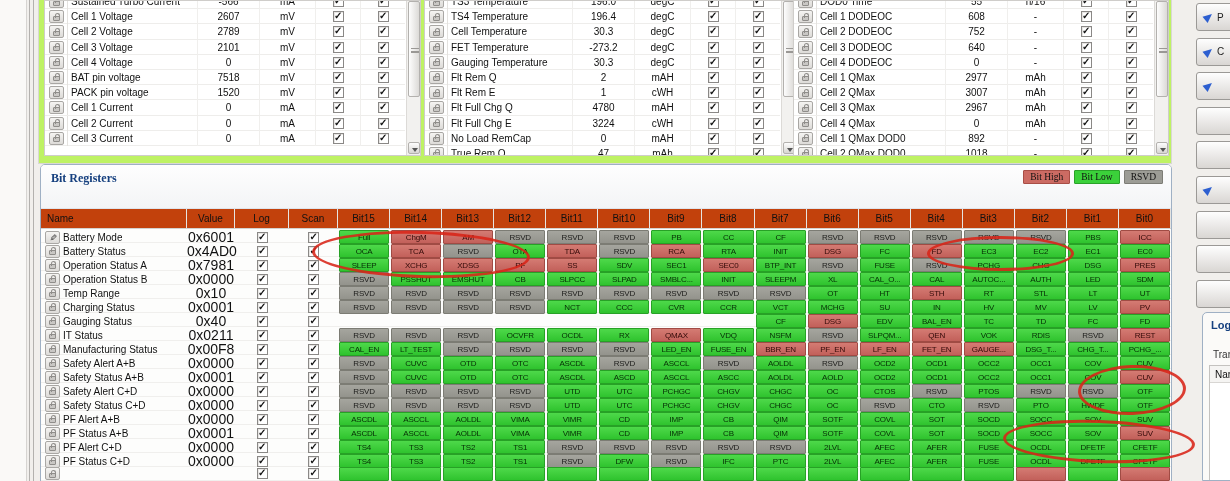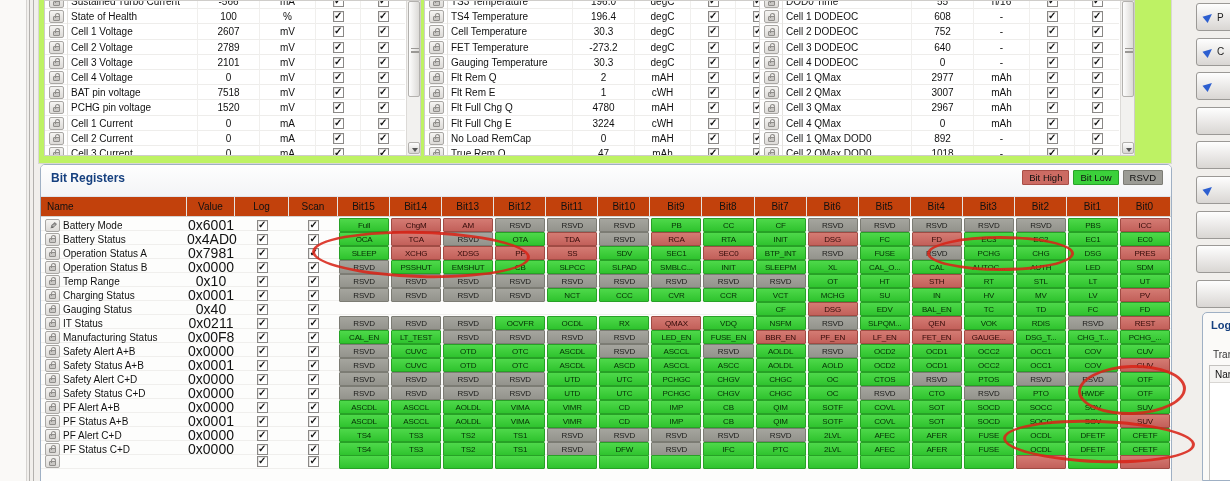--- a/index.html
+++ b/index.html
@@ -48,22 +48,22 @@
     border-top:1px solid #9a9895; border-bottom:1px solid #9a9895; }
   .vsb .grip:after { content:""; position:absolute; left:0; top:2px; width:8px; height:1px; background:#9a9895; }
   .vsb .down { position:absolute; left:1px; bottom:1px; width:12px; height:12px;
     background:linear-gradient(#fdfdfd,#d8d6d3); border:1px solid #b3b1ae; border-radius:2px; }
   .vsb .down:after { content:""; position:absolute; left:3px; top:5px;
     border-left:3px solid transparent; border-right:3px solid transparent; border-top:4px solid #555; }
 
   
   .bit-panel { position:absolute; left:40px; top:164px; width:1132px; height:320px;
     background:#fdfdfc; border:1px solid #9fb0c4; border-radius:5px 5px 0 0; overflow:hidden; }
-  .bit-title-bar { position:relative; height:32px; border-bottom:1px solid #dfe4ec;
-    background:linear-gradient(#fefefe,#f3f4f6); }
+  .bit-title-bar { position:relative; height:44px; border-bottom:1px solid #dfe4ec;
+    background:linear-gradient(#fefefe,#f3f4f6);font-family:Liberation Serif, serif; }
   .bit-title { position:absolute; left:10px; top:6px; font-size:12px; font-weight:bold; color:#16407f; }
   .legend { position:absolute; right:8px; top:5px; display:flex; gap:4px;padding-left:46px; }
   .lg { font-size:9.5px; padding:1px 6px; border-radius:1px; color:#101010; }
   .lg.high { background:#cc6b63; border:1px solid #a84e46; }
   .lg.low  { background:#3bd13a; border:1px solid #2aa229; }
   .lg.rsvd { background:#9c9c95; border:1px solid #7d7d76; }
 
   .bit-grid { display:grid; grid-template-columns:146px 48px 54px 49px repeat(16, 1fr); }
   .bit-head { height:20px; border-bottom:1px solid #d3d1ce; background:#c2410c; }
   .bh { font-size:10px; line-height:20px; text-align:center; border-right:1px solid #e6e4e1;
@@ -132,36 +132,20 @@
           <div class="ccell">
             <div class="cb"></div>
           </div>
         </div>
         <div class="trow">
           <div class="icon-cell">
             <div class="mini-btn">
               <div class="lock"></div>
             </div>
           </div>
-          <div class="tname">State of Health</div>
-          <div class="tval">100</div>
-          <div class="tunit">%</div>
-          <div class="ccell">
-            <div class="cb"></div>
-          </div>
-          <div class="ccell">
-            <div class="cb"></div>
-          </div>
-        </div>
-        <div class="trow">
-          <div class="icon-cell">
-            <div class="mini-btn">
-              <div class="lock"></div>
-            </div>
-          </div>
           <div class="tname">Cell 1 Voltage</div>
           <div class="tval">2607</div>
           <div class="tunit">mV</div>
           <div class="ccell">
             <div class="cb"></div>
           </div>
           <div class="ccell">
             <div class="cb"></div>
           </div>
         </div>
@@ -228,21 +212,21 @@
           <div class="ccell">
             <div class="cb"></div>
           </div>
         </div>
         <div class="trow">
           <div class="icon-cell">
             <div class="mini-btn">
               <div class="lock"></div>
             </div>
           </div>
-          <div class="tname">PCHG pin voltage</div>
+          <div class="tname">PACK pin voltage</div>
           <div class="tval">1520</div>
           <div class="tunit">mV</div>
           <div class="ccell">
             <div class="cb"></div>
           </div>
           <div class="ccell">
             <div class="cb"></div>
           </div>
         </div>
         <div class="trow">
@@ -480,21 +464,21 @@
           </div>
         </div>
       </div>
     <div class="vsb">
       <div class="thumb">
           <div class="grip"></div>
         </div>
       <div class="down"></div>
     </div>
   </div>
-  <div class="tgroup" style="left:720px; width:376px;">
+  <div class="tgroup" style="left:754px; width:376px;">
     <div class="rows">
         <div class="trow">
           <div class="icon-cell">
             <div class="mini-btn">
               <div class="lock"></div>
             </div>
           </div>
           <div class="tname">DOD0 Time</div>
           <div class="tval">55</div>
           <div class="tunit">h/16</div>

